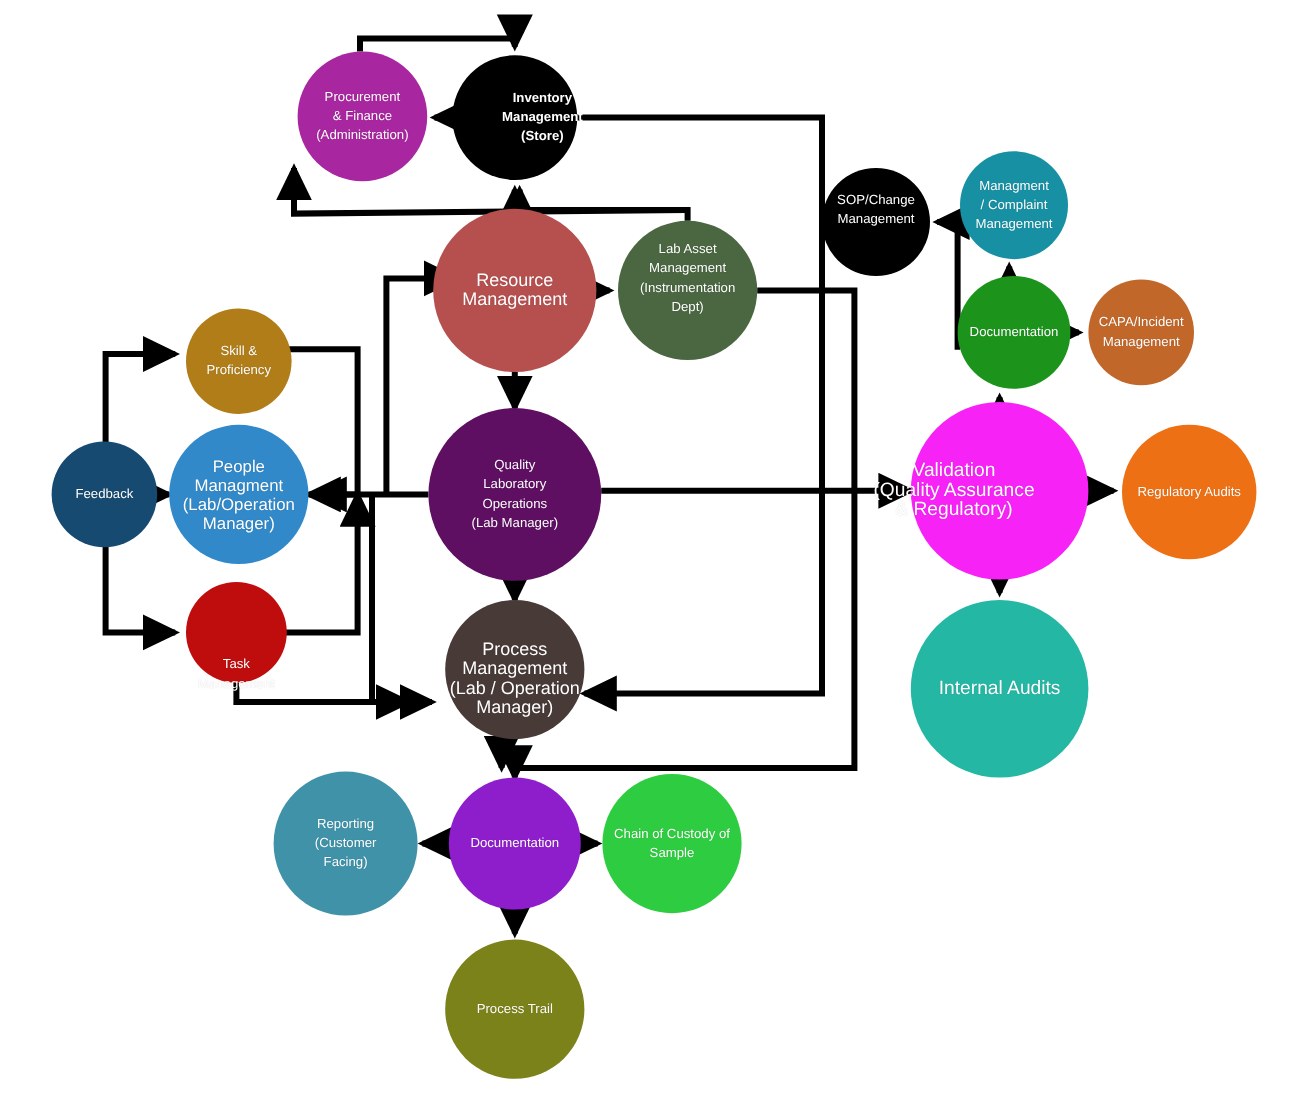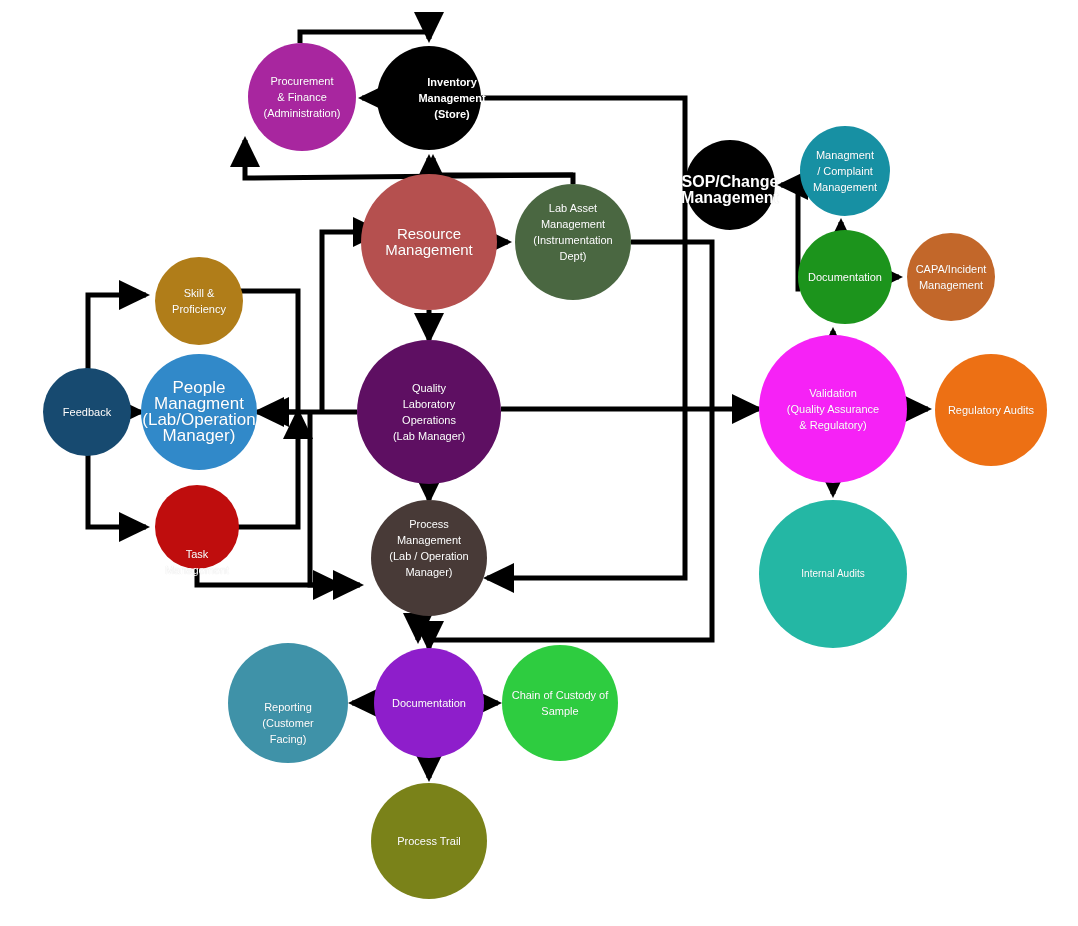--- a/index.html
+++ b/index.html
@@ -99,64 +99,64 @@
 (Store)</div>
       <div class="node-circle" style="left: 361px; top: 174px; width: 136px; height: 136px; background: rgb(181, 80, 79);"></div>
       <div class="node-label" style="left: 429px; top: 242px; font-size: 15px; color: rgb(255, 255, 255); width: 170px;">Resource
 Management</div>
       <div class="node-circle" style="left: 515px; top: 184px; width: 116px; height: 116px; background: rgb(74, 103, 65);"></div>
       <div class="node-label" style="left: 573px; top: 232px; font-size: 11px; color: rgb(255, 255, 255); width: 150px;">Lab Asset
 Management
 (Instrumentation
 Dept)</div>
       <div class="node-circle" style="left: 685px; top: 140px; width: 90px; height: 90px; background: rgb(0, 0, 0);"></div>
-      <div class="node-label" style="left: 730px; top: 190px; font-size: 16px; color: rgb(255, 255, 255); width: 124px; font-weight: bold;">SOP/Change
+      <div class="node-label" style="left: 730px; top: 175px; font-size: 11px; color: rgb(255, 255, 255); width: 124px;">SOP/Change
 Management</div>
       <div class="node-circle" style="left: 800px; top: 126px; width: 90px; height: 90px; background: rgb(23, 144, 163);"></div>
       <div class="node-label" style="left: 845px; top: 171px; font-size: 11px; color: rgb(255, 255, 255); width: 124px;">Managment
 / Complaint
 Management</div>
       <div class="node-circle" style="left: 798px; top: 230px; width: 94px; height: 94px; background: rgb(28, 148, 28);"></div>
       <div class="node-label" style="left: 845px; top: 277px; font-size: 11px; color: rgb(255, 255, 255); width: 128px;">Documentation</div>
       <div class="node-circle" style="left: 907px; top: 233px; width: 88px; height: 88px; background: rgb(194, 103, 42);"></div>
       <div class="node-label" style="left: 951px; top: 277px; font-size: 11px; color: rgb(255, 255, 255); width: 122px; text-align: center;">CAPA/Incident
 Management</div>
       <div class="node-circle" style="left: 155px; top: 257px; width: 88px; height: 88px; background: rgb(176, 125, 25);"></div>
       <div class="node-label" style="left: 199px; top: 301px; font-size: 11px; color: rgb(255, 255, 255); width: 122px;">Skill &amp;
 Proficiency</div>
       <div class="node-circle" style="left: 43px; top: 368px; width: 88px; height: 88px; background: rgb(23, 74, 112);"></div>
       <div class="node-label" style="left: 87px; top: 412px; font-size: 11px; color: rgb(255, 255, 255); width: 122px;">Feedback</div>
       <div class="node-circle" style="left: 141px; top: 354px; width: 116px; height: 116px; background: rgb(49, 137, 201);"></div>
-      <div class="node-label" style="left: 199px; top: 412px; font-size: 17px; color: rgb(255, 255, 255); width: 150px;">People
+      <div class="node-label" style="left: 199px; top: 412px; font-size: 14px; color: rgb(255, 255, 255); width: 150px;">People
 Managment
 (Lab/Operation
 Manager)</div>
       <div class="node-circle" style="left: 357px; top: 340px; width: 144px; height: 144px; background: rgb(94, 15, 98);"></div>
       <div class="node-label" style="left: 429px; top: 412px; font-size: 11px; color: rgb(255, 255, 255); width: 178px;">Quality
 Laboratory
 Operations
 (Lab Manager)</div>
       <div class="node-circle" style="left: 759px; top: 335px; width: 148px; height: 148px; background: rgb(246, 34, 246);"></div>
-      <div class="node-label" style="left: 833px; top: 409px; font-size: 11px; color: rgb(255, 255, 255); width: 182px;">Validation
+      <div class="node-label" style="left: 795px; top: 409px; font-size: 16px; color: rgb(255, 255, 255); width: 182px;">Validation
 (Quality Assurance
 &amp; Regulatory)</div>
       <div class="node-circle" style="left: 935px; top: 354px; width: 112px; height: 112px; background: rgb(237, 112, 20);"></div>
       <div class="node-label" style="left: 991px; top: 410px; font-size: 11px; color: rgb(255, 255, 255); width: 146px;">Regulatory Audits</div>
       <div class="node-circle" style="left: 155px; top: 485px; width: 84px; height: 84px; background: rgb(191, 13, 13);"></div>
       <div class="node-label" style="left: 197px; top: 527px; font-size: 11px; color: rgb(255, 255, 255); width: 118px; margin-top: 35px;">Task
 Management</div>
       <div class="node-circle" style="left: 371px; top: 500px; width: 116px; height: 116px; background: rgb(72, 58, 55);"></div>
-      <div class="node-label" style="left: 429px; top: 548px; font-size: 11px; color: rgb(255, 255, 255); width: 150px;">Process
+      <div class="node-label" style="left: 429px; top: 566px; font-size: 15px; color: rgb(255, 255, 255); width: 150px;">Process
 Management
 (Lab / Operation
 Manager)</div>
       <div class="node-circle" style="left: 759px; top: 500px; width: 148px; height: 148px; background: rgb(36, 183, 164);"></div>
-      <div class="node-label" style="left: 833px; top: 574px; font-size: 10px; color: rgb(255, 255, 255); width: 182px;">Internal Audits</div>
+      <div class="node-label" style="left: 833px; top: 574px; font-size: 16px; color: rgb(255, 255, 255); width: 182px;">Internal Audits</div>
       <div class="node-circle" style="left: 228px; top: 643px; width: 120px; height: 120px; background: rgb(63, 146, 168);"></div>
-      <div class="node-label" style="left: 288px; top: 703px; font-size: 11px; color: rgb(255, 255, 255); width: 154px; margin-top: 20px;">Reporting
+      <div class="node-label" style="left: 288px; top: 703px; font-size: 11px; color: rgb(255, 255, 255); width: 154px;">Reporting
 (Customer
 Facing)</div>
       <div class="node-circle" style="left: 374px; top: 648px; width: 110px; height: 110px; background: rgb(142, 30, 203);"></div>
       <div class="node-label" style="left: 429px; top: 703px; font-size: 11px; color: rgb(255, 255, 255); width: 144px;">Documentation</div>
       <div class="node-circle" style="left: 502px; top: 645px; width: 116px; height: 116px; background: rgb(46, 204, 64);"></div>
       <div class="node-label" style="left: 560px; top: 703px; font-size: 11px; color: rgb(255, 255, 255); width: 150px;">Chain of Custody of
 Sample</div>
       <div class="node-circle" style="left: 371px; top: 783px; width: 116px; height: 116px; background: rgb(122, 130, 25);"></div>
       <div class="node-label" style="left: 429px; top: 841px; font-size: 11px; color: rgb(255, 255, 255); width: 150px;">Process Trail</div>
     </div>

